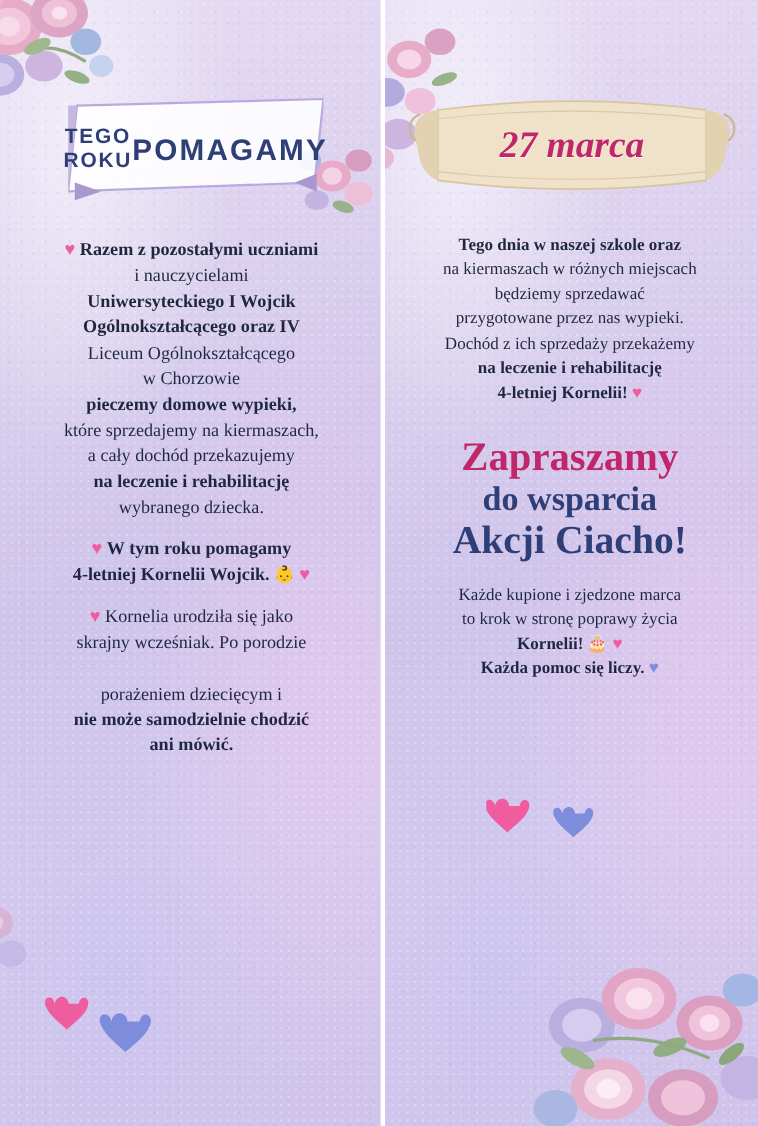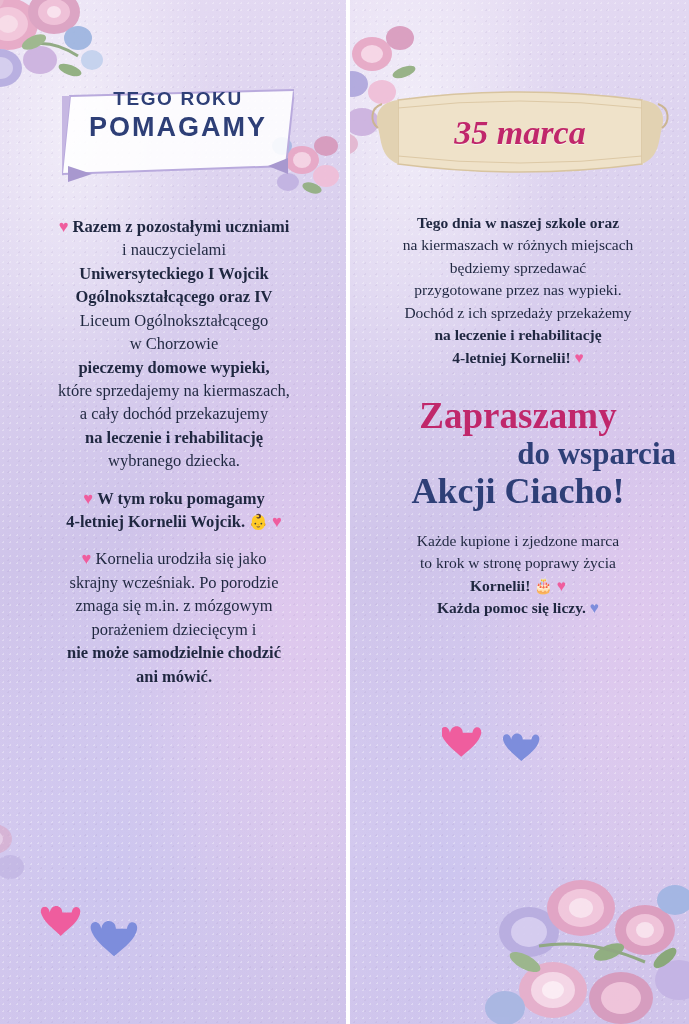--- a/index.html
+++ b/index.html
@@ -70,23 +70,23 @@
     top: 88px;
     width: 232px;
     height: 96px;
     z-index: 10;
   }
   .banner-text {
     position: absolute;
     inset: 0;
     z-index: 12;
     display: flex;
-    flex-direction: column;
+    flex-direction: row;
     align-items: center;
-    justify-content: flex-start;
+    justify-content: center;
     text-align: center;
     color: #2e3f77;
     font-family: "Liberation Sans", sans-serif;
     letter-spacing: 1.6px;
     line-height: 1.18;
   }
   .banner-l1 { font-size: 19px; font-weight: bold; }
   .banner-l2 { font-size: 27px; font-weight: bold; letter-spacing: 2px; margin-top: 2px; }
 
   
@@ -144,21 +144,21 @@
   .emoji { font-size: 15px; }
 
   
   .cta {
     margin: 26px 0 18px 0;
     line-height: 1.12;
     font-family: "Liberation Serif", serif;
     font-weight: bold;
   }
   .cta-l1 { font-size: 37px; color: #c0276b; }
-  .cta-l2 { font-size: 31px; color: #2e3f77; text-align: right; }
+  .cta-l2 { font-size: 31px; color: #2e3f77; }
   .cta-l3 { font-size: 36px; color: #2e3f77; }
 
   
   .hearts { position: absolute; z-index: 9; }
   .hearts-left  { left: 36px; bottom: 58px; width: 130px; height: 70px; }
   .hearts-right { left: 96px; top: 718px; width: 140px; height: 60px; }
 </style>
 </head>
 <body>
 
@@ -244,21 +244,21 @@
         <b><span>W tym roku pomagamy</span></b><br>
         <b><span>4-letniej Kornelii Wojcik.</span></b>
         <span class="emoji">👶</span>
         <span class="heart-pink">♥</span>
       </p>
 
       <p class="para">
         <span class="heart-pink">♥</span>
         <span>Kornelia urodziła się jako</span><br>
         <span>skrajny wcześniak. Po porodzie</span><br>
-        <span>zmaga się m.in. z mózgowym</span><br>
+        <br>
         <span>porażeniem dziecięcym i</span><br>
         <b><span>nie może samodzielnie chodzić</span></b><br>
         <b><span>ani mówić.</span></b>
       </p>
 
     </div>
 
     <svg class="hearts hearts-left" viewBox="0 0 130 70">
       <path d="M26 16 C26 6, 12 4, 10 16 C8 4, -6 8, 0 20 C5 31, 18 40, 24 46 C30 40, 44 31, 48 20 C53 9, 40 4, 38 16 Z" transform="translate(6,4) scale(0.78)" fill="#ef5d9e"></path>
       <path d="M26 16 C26 6, 12 4, 10 16 C8 4, -6 8, 0 20 C5 31, 18 40, 24 46 C30 40, 44 31, 48 20 C53 9, 40 4, 38 16 Z" transform="translate(56,18) scale(0.92)" fill="#7d8ddc"></path>
@@ -288,21 +288,21 @@
       <svg viewBox="0 0 312 112" width="312" height="112">
         <path d="M34 22 Q156 6 278 22 L278 86 Q156 102 34 86 Z" fill="#efe2c9"></path>
         <path d="M34 22 Q156 6 278 22 L278 86 Q156 102 34 86 Z" fill="none" stroke="#d8c49f" stroke-width="1.5"></path>
         <path d="M34 22 C16 24, 10 36, 14 50 C18 64, 16 78, 34 86 L34 22 Z" fill="#e2d2b2"></path>
         <path d="M14 50 C6 44, 6 30, 18 26" fill="none" stroke="#cbb592" stroke-width="2"></path>
         <path d="M278 22 C296 24, 302 36, 298 50 C294 64, 296 78, 278 86 L278 22 Z" fill="#e2d2b2"></path>
         <path d="M298 50 C306 44, 306 30, 294 26" fill="none" stroke="#cbb592" stroke-width="2"></path>
         <path d="M34 30 Q156 16 278 30" fill="none" stroke="#ddc9a6" stroke-width="1"></path>
         <path d="M34 78 Q156 92 278 78" fill="none" stroke="#ddc9a6" stroke-width="1"></path>
       </svg>
-      <div class="scroll-date">35 marca</div>
+      <div class="scroll-date">27 marca</div>
     </div>
 
     <div class="body-right">
 
       <p class="para">
         <b><span>Tego dnia w naszej szkole oraz</span></b><br>
         <span>na kiermaszach w różnych miejscach</span><br>
         <span>będziemy sprzedawać</span><br>
         <span>przygotowane przez nas wypieki.</span><br>
         <span>Dochód z ich sprzedaży przekażemy</span><br>

